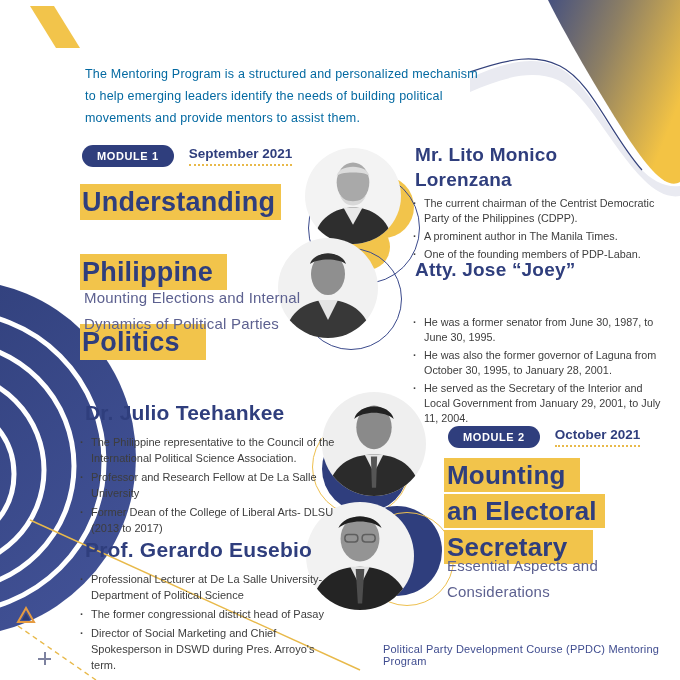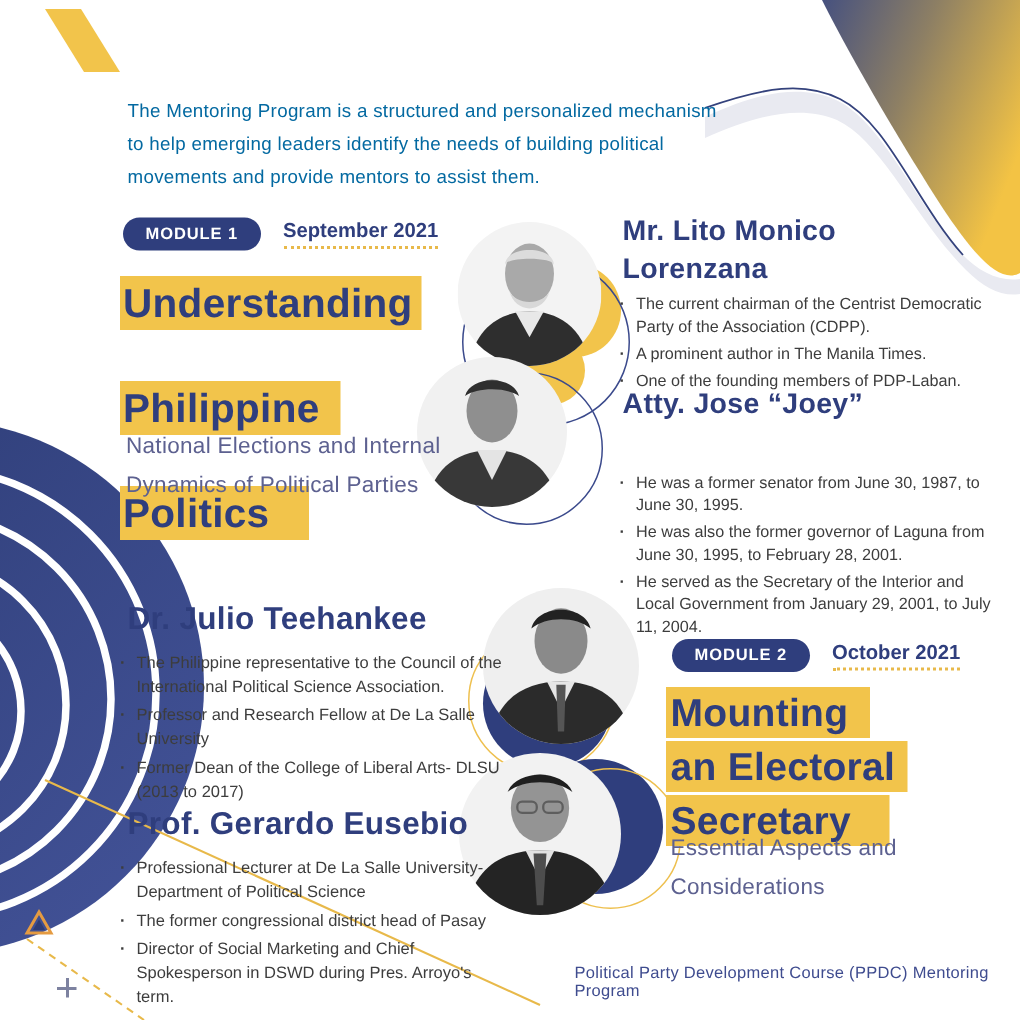--- a/index.html
+++ b/index.html
@@ -211,40 +211,40 @@
     <span class="module-date">September 2021</span>
   </div>
 
   <div class="content hl-title m1-title" style="left:80px;top:184px;gap:32px;">
     <span>Understanding</span>
     <span class="pad-r-1">Philippine</span>
     <span class="pad-r-2">Politics</span>
   </div>
 
   <div class="content subtitle" style="left:84px;top:285px;">
-    <div>National Elections and Internal</div>
+    <div>Mounting Elections and Internal</div>
     <div>Dynamics of Political Parties</div>
   </div>
 
   <div class="content mentor-name name-lg" style="left:415px;top:142px;">
     <div>Mr. Lito Monico</div>
     <div>Lorenzana</div>
   </div>
   <ul class="content bullets b-sm" style="left:413px;top:196px;width:252px;">
-    <li>The current chairman of the Centrist Democratic Party of the Association (CDPP).</li>
+    <li>The current chairman of the Centrist Democratic Party of the Philippines (CDPP).</li>
     <li>A prominent author in The Manila Times.</li>
     <li>One of the founding members of PDP-Laban.</li>
   </ul>
 
   <div class="content mentor-name name-lg" style="left:415px;top:257px;">
     <div>Atty. Jose “Joey”</div>
   </div>
   <ul class="content bullets b-sm" style="left:413px;top:315px;width:258px;">
     <li>He was a former senator from June 30, 1987, to June 30, 1995.</li>
-    <li>He was also the former governor of Laguna from June 30, 1995, to February 28, 2001.</li>
+    <li>He was also the former governor of Laguna from October 30, 1995, to January 28, 2001.</li>
     <li>He served as the Secretary of the Interior and Local Government from January 29, 2001, to July 11, 2004.</li>
   </ul>
 
   <div class="content mentor-name name-xl" style="left:85px;top:400px;">
     <div>Dr. Julio Teehankee</div>
   </div>
   <ul class="content bullets b-md" style="left:80px;top:434px;width:272px;">
     <li>The Philippine representative to the Council of the International Political Science Association.</li>
     <li>Professor and Research Fellow at De La Salle University</li>
     <li>Former Dean of the College of Liberal Arts- DLSU (2013 to 2017)</li>

